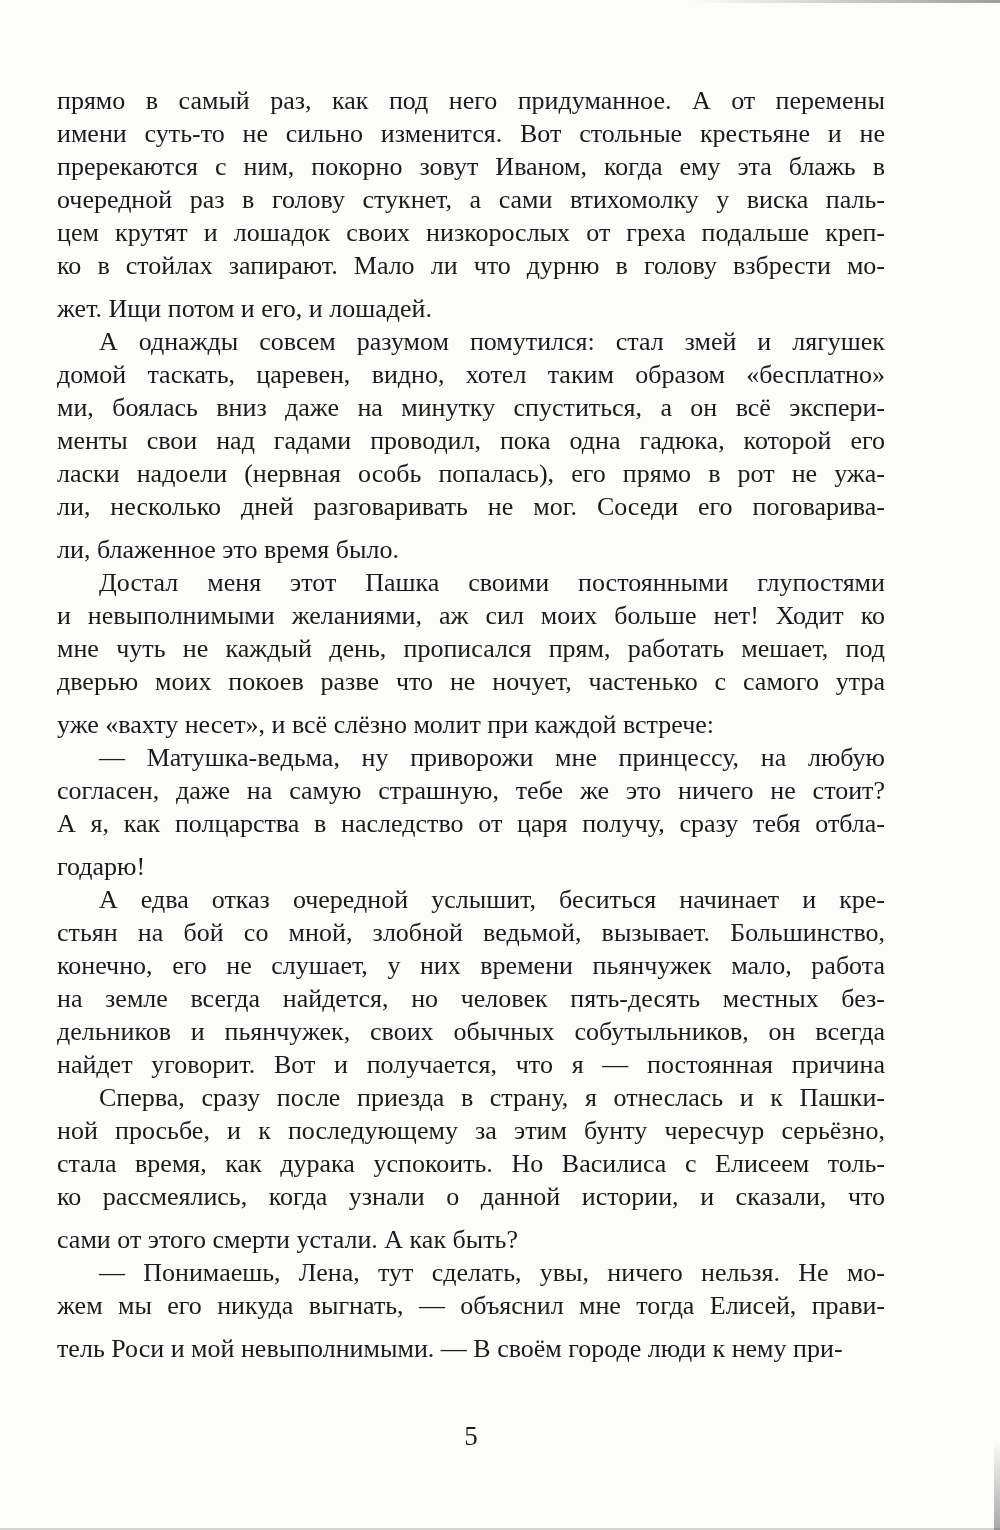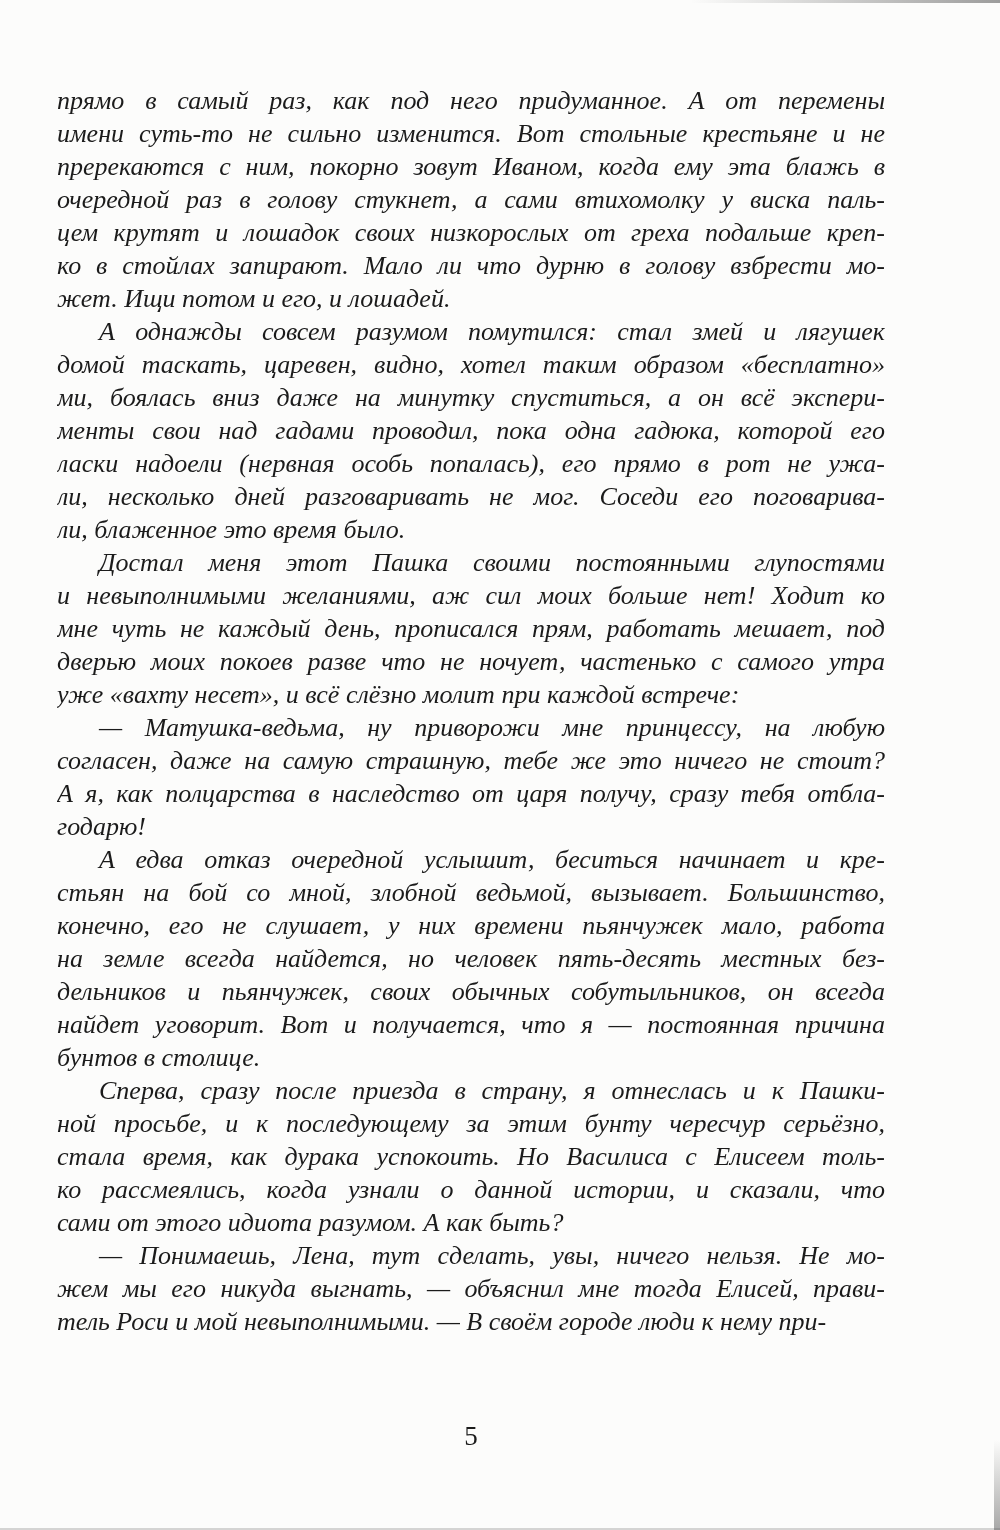--- a/index.html
+++ b/index.html
@@ -40,32 +40,32 @@
   }
   .text-block {
     position: absolute;
     left: 57px;
     top: 84px;
     width: 828px;
   }
   .paragraph {
     margin: 0;
     padding: 0;
-    font-style: italic;
   }
   .line {
     font-size: 26px;
     line-height: 33px;
     height: 33px;
     text-align: justify;
     text-align-last: justify;
     overflow: hidden;
   }
   .line.last {
     text-align-last: left;
+    margin-top: 10px;
   }
   .paragraph.indent .line.first {
     text-indent: 42px;
   }
   .page-number {
     position: absolute;
     top: 1420px;
     left: 57px;
     width: 828px;
     text-align: center;
@@ -113,28 +113,27 @@
         <div class="line">А я, как полцарства в наследство от царя получу, сразу тебя отбла-</div>
         <div class="line last">годарю!</div>
       </div>
       <div class="paragraph indent">
         <div class="line first">А едва отказ очередной услышит, беситься начинает и кре-</div>
         <div class="line">стьян на бой со мной, злобной ведьмой, вызывает. Большинство,</div>
         <div class="line">конечно, его не слушает, у них времени пьянчужек мало, работа</div>
         <div class="line">на земле всегда найдется, но человек пять-десять местных без-</div>
         <div class="line">дельников и пьянчужек, своих обычных собутыльников, он всегда</div>
         <div class="line">найдет уговорит. Вот и получается, что я — постоянная причина</div>
-        <div class="line last">бунтов в столице.</div>
       </div>
       <div class="paragraph indent">
         <div class="line first">Сперва, сразу после приезда в страну, я отнеслась и к Пашки-</div>
         <div class="line">ной просьбе, и к последующему за этим бунту чересчур серьёзно,</div>
         <div class="line">стала время, как дурака успокоить. Но Василиса с Елисеем толь-</div>
         <div class="line">ко рассмеялись, когда узнали о данной истории, и сказали, что</div>
-        <div class="line last">сами от этого идиота разумом. А как быть?</div>
+        <div class="line last">сами от этого смерти устали. А как быть?</div>
       </div>
       <div class="paragraph indent">
         <div class="line first">— Понимаешь, Лена, тут сделать, увы, ничего нельзя. Не мо-</div>
         <div class="line">жем мы его никуда выгнать, — объяснил мне тогда Елисей, прави-</div>
         <div class="line last">тель Роси и мой невыполнимыми. — В своём городе люди к нему при-</div>
       </div>
     </div>
 
   <div class="page-number">5</div>
 </div>

